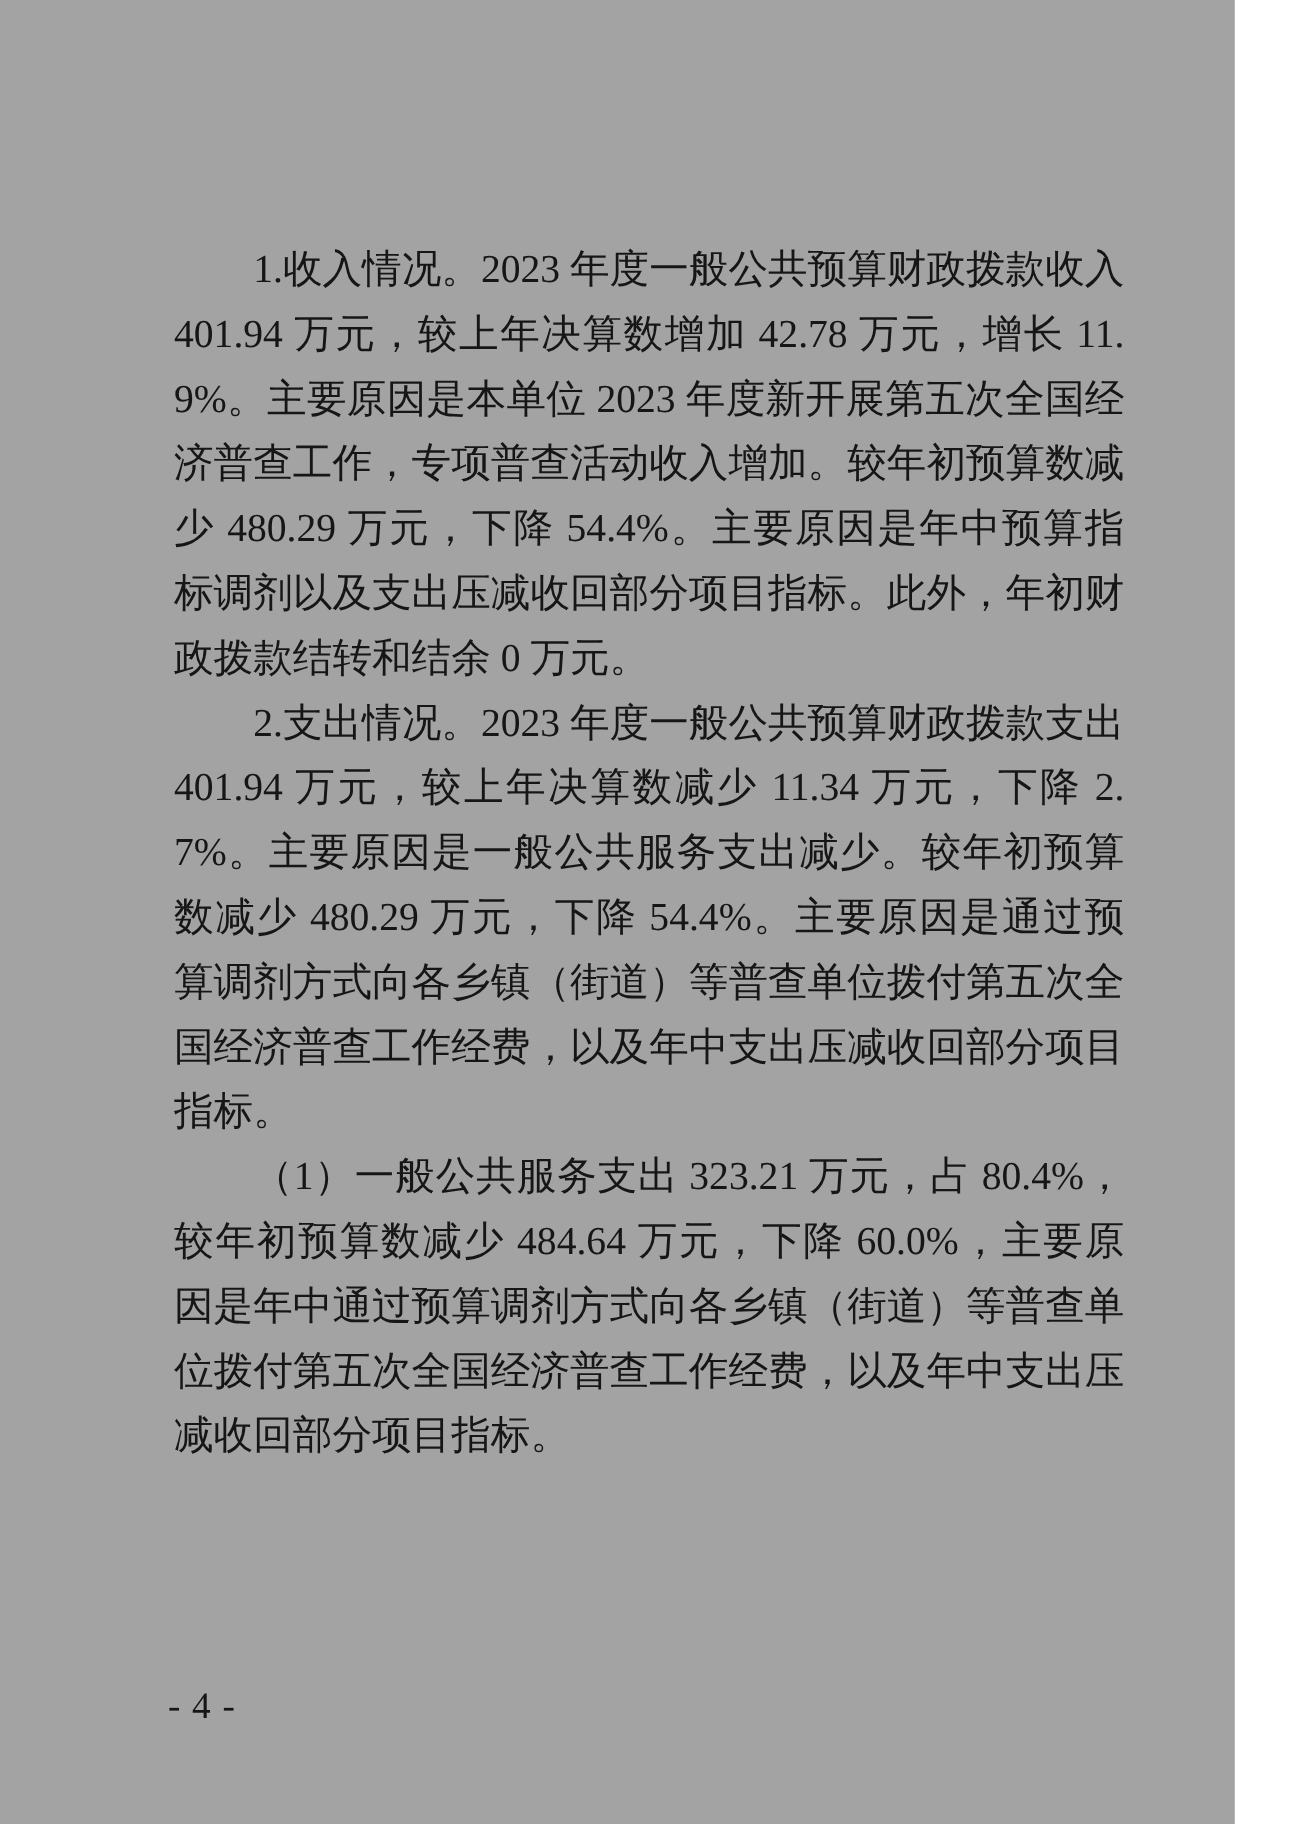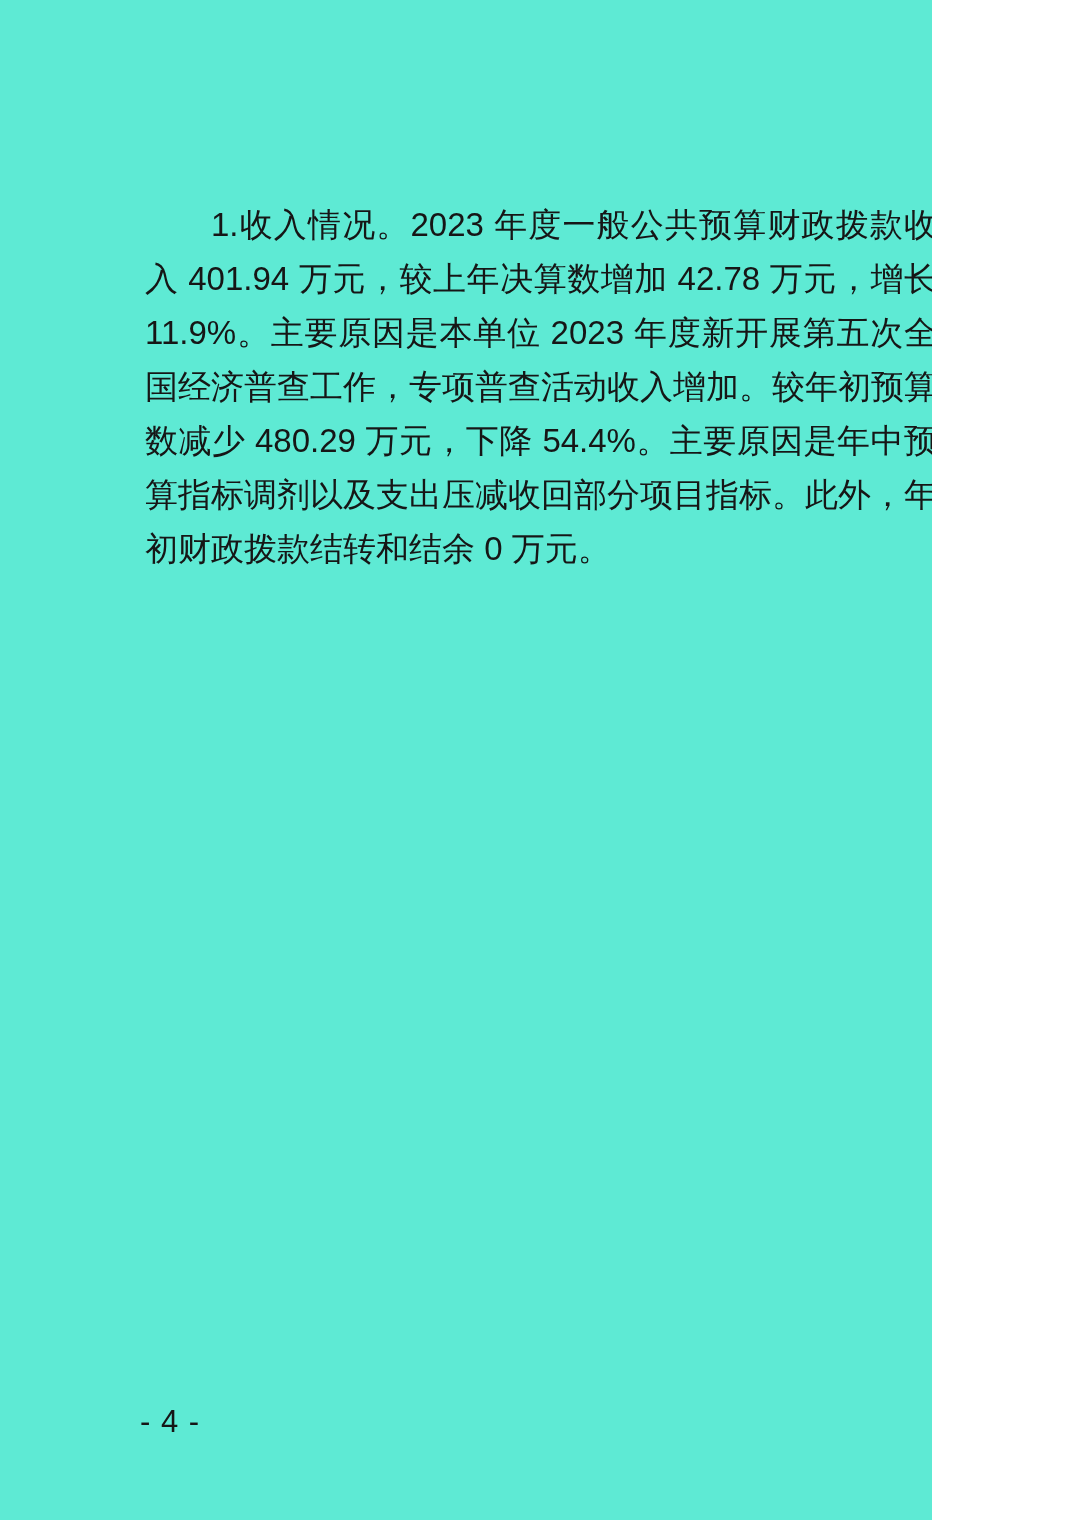--- a/index.html
+++ b/index.html
@@ -2,25 +2,25 @@
 <html><head>
 <meta charset="utf-8">
 <style>
   html, body {
     margin: 0;
     padding: 0;
     background: #ffffff;
   }
   .page {
     position: relative;
-    width: 932px;
+    width: 1029px;
     height: 1520px;
-    background: #5eead4;
+    background: #a3a3a3;
     overflow: hidden;
-    font-family: Liberation Sans, sans-serif;
+    font-family: Liberation Serif, serif;
     color: #161616;
   }
   .content {
     position: absolute;
     left: 145px;
     top: 198px;
     width: 792px;
     font-size: 33px;
     line-height: 54px;
     text-align: justify;
@@ -40,15 +40,17 @@
     letter-spacing: 1px;
     color: #161616;
   }
 </style>
 </head>
 <body>
 
 <div class="page">
   <div class="content">
     <p>1.收入情况。2023 年度一般公共预算财政拨款收入 401.94 万元，较上年决算数增加 42.78 万元，增长 11.9%。主要原因是本单位 2023 年度新开展第五次全国经济普查工作，专项普查活动收入增加。较年初预算数减少 480.29 万元，下降 54.4%。主要原因是年中预算指标调剂以及支出压减收回部分项目指标。此外，年初财政拨款结转和结余 0 万元。</p>
+    <p>2.支出情况。2023 年度一般公共预算财政拨款支出 401.94 万元，较上年决算数减少 11.34 万元，下降 2.7%。主要原因是一般公共服务支出减少。较年初预算数减少 480.29 万元，下降 54.4%。主要原因是通过预算调剂方式向各乡镇（街道）等普查单位拨付第五次全国经济普查工作经费，以及年中支出压减收回部分项目指标。</p>
+    <p>（1）一般公共服务支出 323.21 万元，占 80.4%，较年初预算数减少 484.64 万元，下降 60.0%，主要原因是年中通过预算调剂方式向各乡镇（街道）等普查单位拨付第五次全国经济普查工作经费，以及年中支出压减收回部分项目指标。</p>
   </div>
   <div class="footer">- 4 -</div>
 </div>
 
 </body></html>

